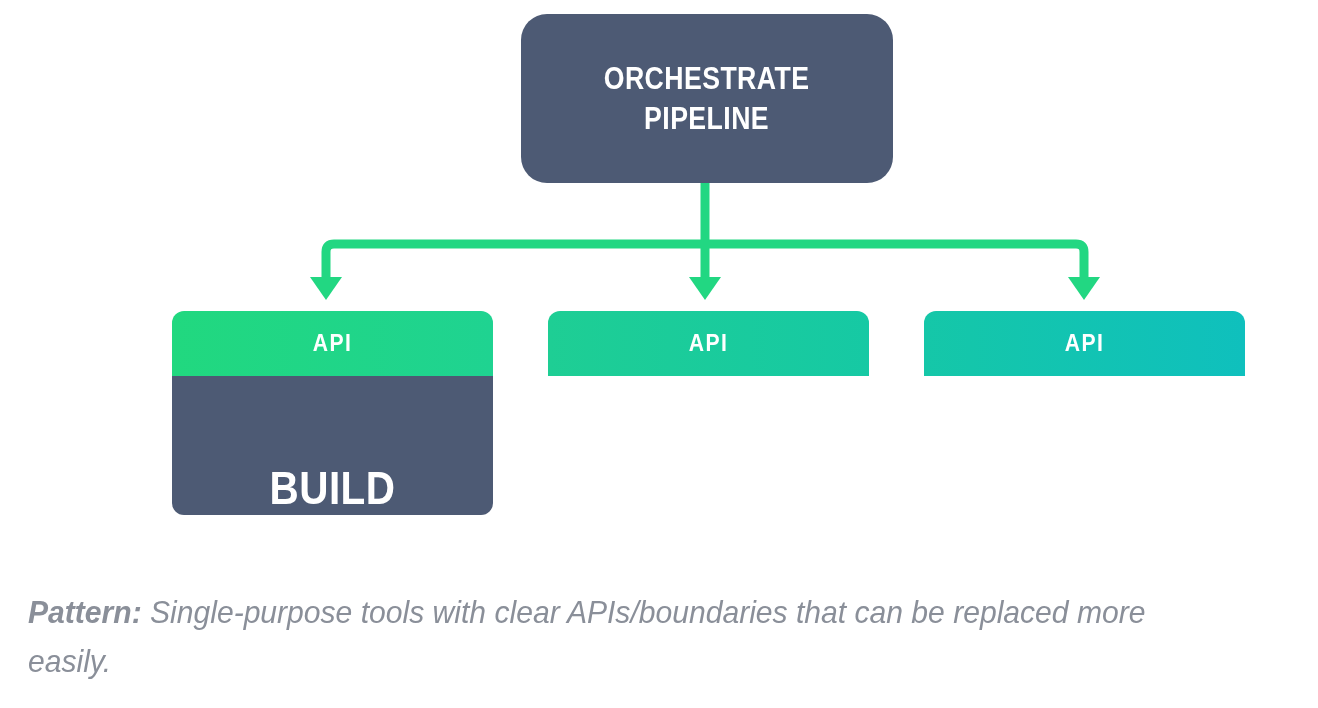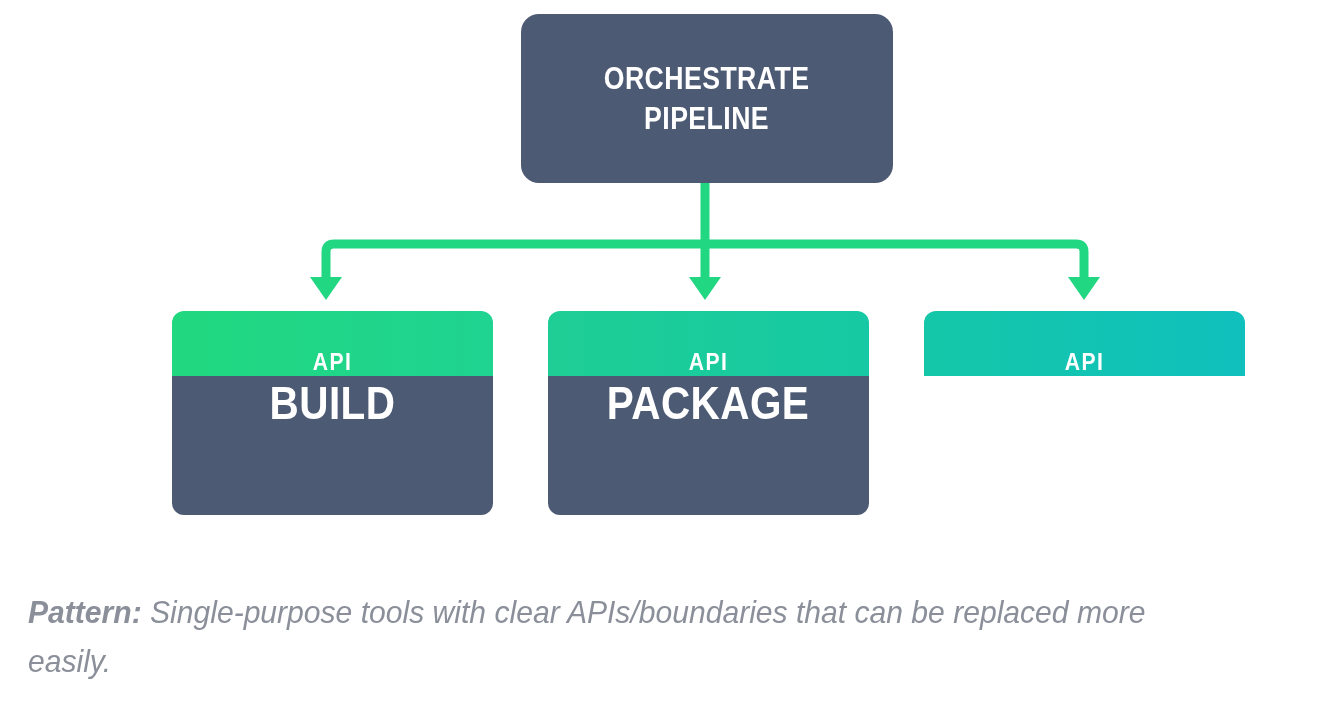--- a/index.html
+++ b/index.html
@@ -21,21 +21,21 @@
   }
 
   
   .root-box {
     position: absolute;
     left: 521px;
     top: 14px;
     width: 372px;
     height: 169px;
     background: #4d5a74;
-    border-radius: 18px;
+    border-radius: 26px;
     display: flex;
     align-items: center;
     justify-content: center;
     box-sizing: border-box;
   }
   .root-label {
     color: #ffffff;
     font-family: "Liberation Sans Narrow", "Liberation Sans", sans-serif;
     font-weight: bold;
     font-size: 31px;
@@ -70,37 +70,37 @@
     box-sizing: border-box;
   }
   .card-1 { left: 172px; }
   .card-2 { left: 548px; }
   .card-3 { left: 924px; }
 
   .card-api {
     height: 65px;
     flex: 0 0 65px;
     display: flex;
-    align-items: flex-end;
+    align-items: center;
     justify-content: center;
   }
   .card-api-label {
     color: #ffffff;
     font-family: "Liberation Sans Narrow", "Liberation Sans", sans-serif;
     font-weight: bold;
     font-size: 23px;
     letter-spacing: 1.6px;
     text-transform: uppercase;
     transform: scaleX(0.92);
   }
   .card-body {
     flex: 1 1 auto;
     background: #4d5a74;
     display: flex;
-    align-items: flex-start;
+    align-items: flex-end;
     justify-content: center;
   }
   .card-body-label {
     color: #ffffff;
     font-family: "Liberation Sans Narrow", "Liberation Sans", sans-serif;
     font-weight: bold;
     font-size: 46px;
     letter-spacing: 0.5px;
     text-transform: uppercase;
     transform: scaleX(0.88);
@@ -155,23 +155,20 @@
     </div>
     <div class="card-body">
       <span class="card-body-label">BUILD</span>
     </div>
   </div>
 
   <div class="card card-2">
     <div class="card-api" style="background:linear-gradient(90deg,#1ece94,#16c9a4);">
       <span class="card-api-label">API</span>
     </div>
-    <div class="card-body">
-      <span class="card-body-label">PACKAGE</span>
-    </div>
   </div>
 
   <div class="card card-3">
     <div class="card-api" style="background:linear-gradient(90deg,#15c7a8,#0fc0bd);">
       <span class="card-api-label">API</span>
     </div>
   </div>
 
   <div class="caption">
     <span class="caption-lead">Pattern:</span><span> Single-purpose tools with clear APIs/boundaries that can be replaced more easily.</span>

